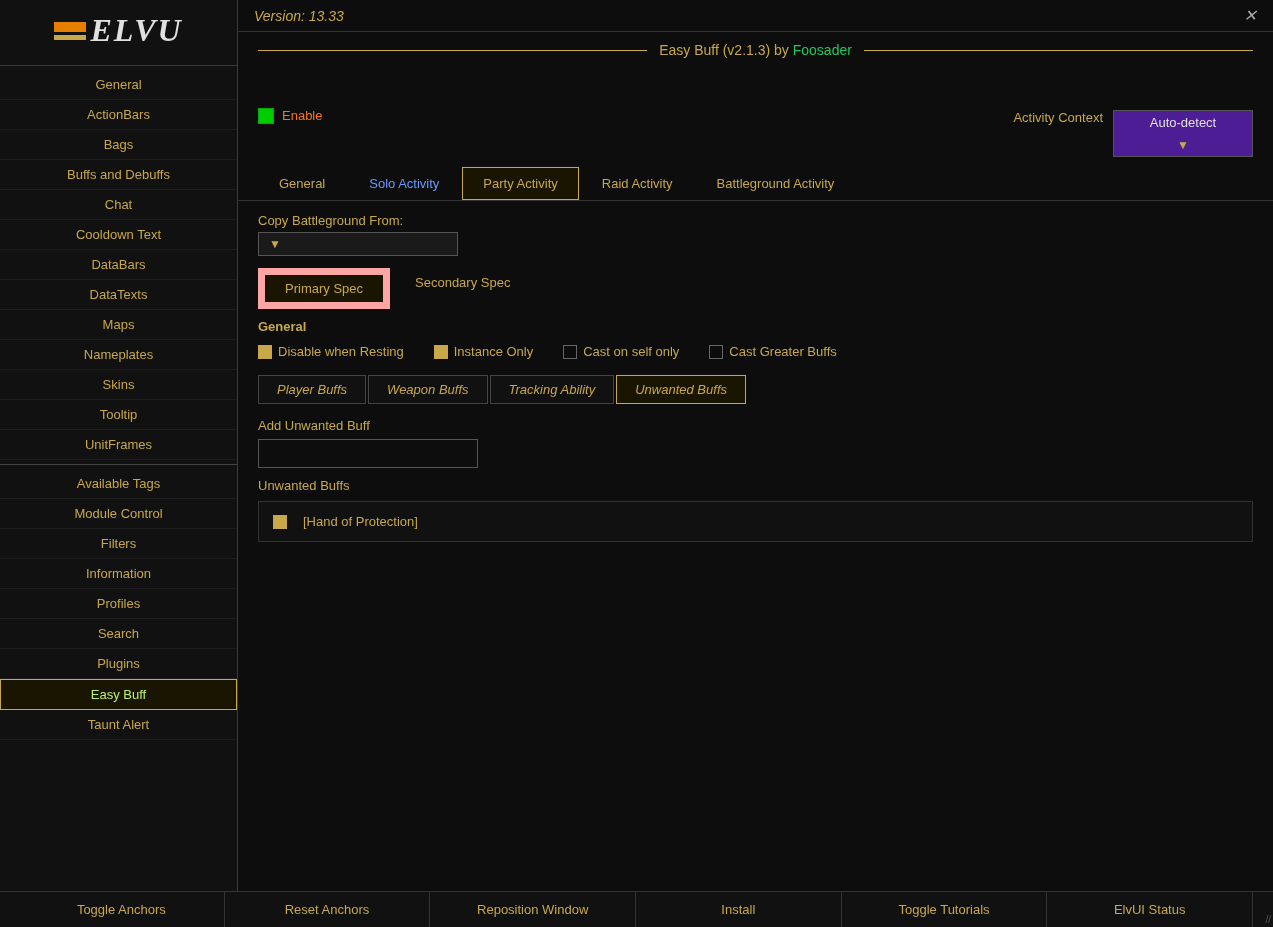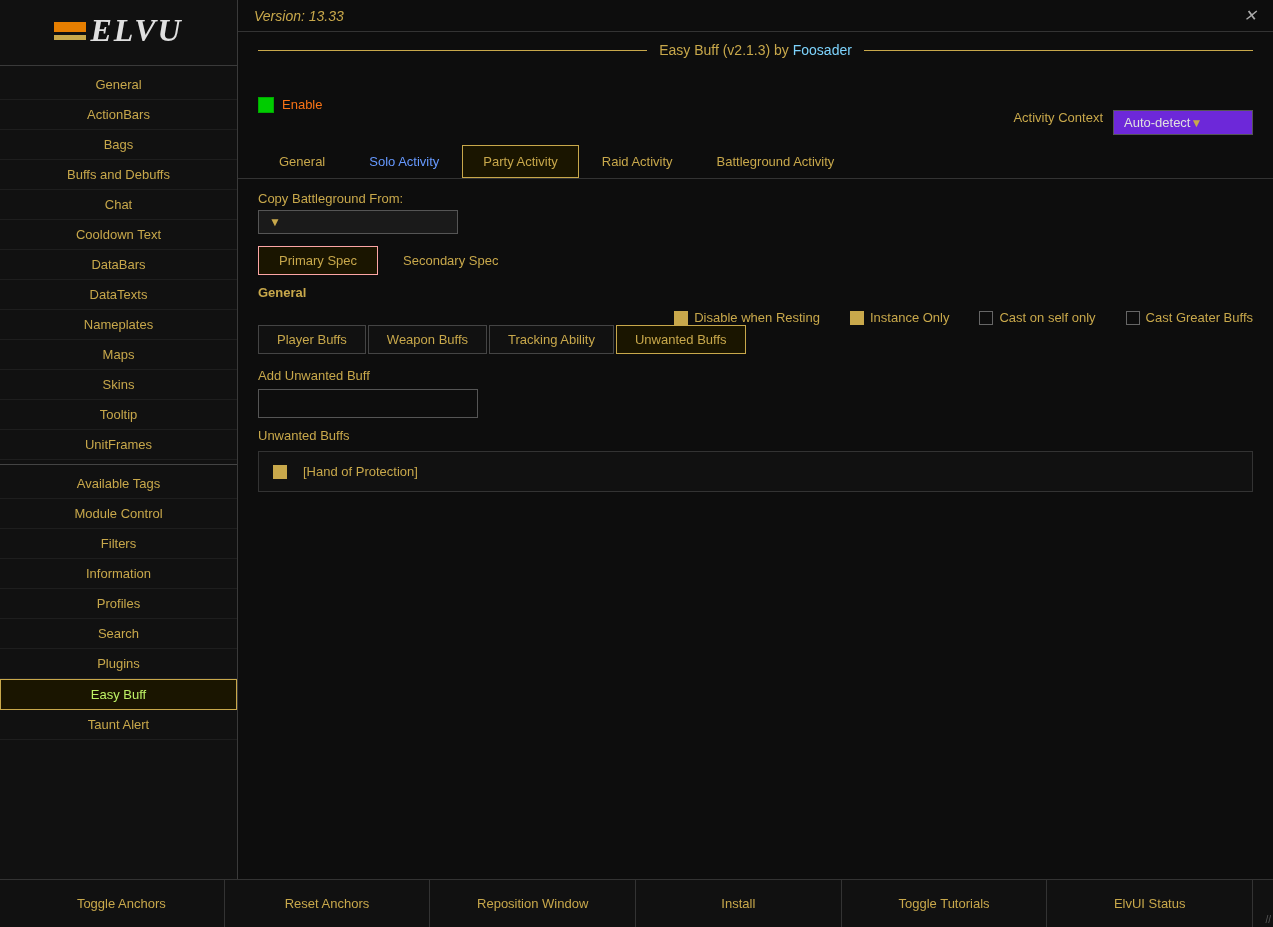--- a/index.html
+++ b/index.html
@@ -151,21 +151,21 @@
       flex: 1;
     }
 
     .plugin-title {
       padding: 0 12px;
       color: #c8a84b;
       font-size: 14px;
     }
 
     .plugin-title .author {
-      color: #7dd3fc;
+      color: #22c55e;
       text-align: center;
     }
 
     
     .activity-context-row {
       display: flex;
       align-items: center;
       padding: 6px 20px 10px;
       gap: 20px;
     }
@@ -196,29 +196,31 @@
       margin-left: auto;
       margin-top: 36px;
     }
 
     .context-label {
       color: #c8a84b;
       font-size: 13px;
     }
 
     .context-select {
-      background: #6d28d9;
+      background: #4c1d95;
       border: 1px solid #555;
       color: #e0e0e0;
       padding: 4px 10px;
       font-size: 13px;
       display: flex;
       align-items: center;
+      gap: 8px;
       cursor: pointer;
       min-width: 140px;
+      flex-direction: column;
     }
 
     .dropdown-arrow {
       color: #c8a84b;
       font-size: 12px;
     }
 
     
     .tabs-row {
       display: flex;
@@ -289,38 +291,38 @@
       padding: 6px 20px;
       font-size: 13px;
       cursor: pointer;
       color: #c8a84b;
       border: 1px solid transparent;
       background: transparent;
     }
 
     .spec-tab.active {
       background: #1a1500;
-      border: 1px solid #fca5a5;
+      border: 7px solid #fca5a5;
       color: #c8a84b;
     }
 
     
     .section-label {
       color: #c8a84b;
       font-size: 13px;
       margin-bottom: 10px;
       font-weight: bold;
     }
 
     .checkboxes-row {
       display: flex;
       align-items: center;
       gap: 30px;
+      margin-bottom: 16px;
       flex-wrap: wrap;
-      justify-content: flex-end;
     }
 
     .checkbox-item {
       display: flex;
       align-items: center;
       gap: 6px;
       cursor: pointer;
     }
 
     .small-checkbox {
@@ -348,20 +350,21 @@
       margin-bottom: 14px;
     }
 
     .sub-tab {
       padding: 6px 18px;
       font-size: 13px;
       cursor: pointer;
       color: #c8a84b;
       border: 1px solid #444;
       background: #111;
+      font-style: italic;
     }
 
     .sub-tab.active {
       background: #1a1500;
       border: 1px solid #c8a84b;
       color: #c8a84b;
     }
 
     
     .add-buff-section {
@@ -416,21 +419,21 @@
 
     .buff-name {
       color: #c8a84b;
     }
 
     
     .bottom-bar {
       display: flex;
       background: #111;
       border-top: 1px solid #333;
-      height: 48px;
+      height: 36px;
       padding-left: 19px;
     }
 
     .bottom-btn {
       flex: 1;
       display: flex;
       align-items: center;
       justify-content: center;
       font-size: 13px;
       color: #c8a84b;
@@ -472,22 +475,22 @@
       <div class="sidebar-nav">
 
       <div class="sidebar-item">General</div>
           <div class="sidebar-item">ActionBars</div>
           <div class="sidebar-item">Bags</div>
           <div class="sidebar-item">Buffs and Debuffs</div>
           <div class="sidebar-item">Chat</div>
           <div class="sidebar-item">Cooldown Text</div>
           <div class="sidebar-item">DataBars</div>
           <div class="sidebar-item">DataTexts</div>
+          <div class="sidebar-item">Maps</div>
           <div class="sidebar-item">Nameplates</div>
-          <div class="sidebar-item">Maps</div>
           <div class="sidebar-item">Skins</div>
           <div class="sidebar-item">Tooltip</div>
           <div class="sidebar-item">UnitFrames</div>
           <div class="sidebar-divider"></div>
           <div class="sidebar-item">Available Tags</div>
           <div class="sidebar-item">Module Control</div>
           <div class="sidebar-item">Filters</div>
           <div class="sidebar-item">Information</div>
           <div class="sidebar-item">Profiles</div>
           <div class="sidebar-item">Search</div>

